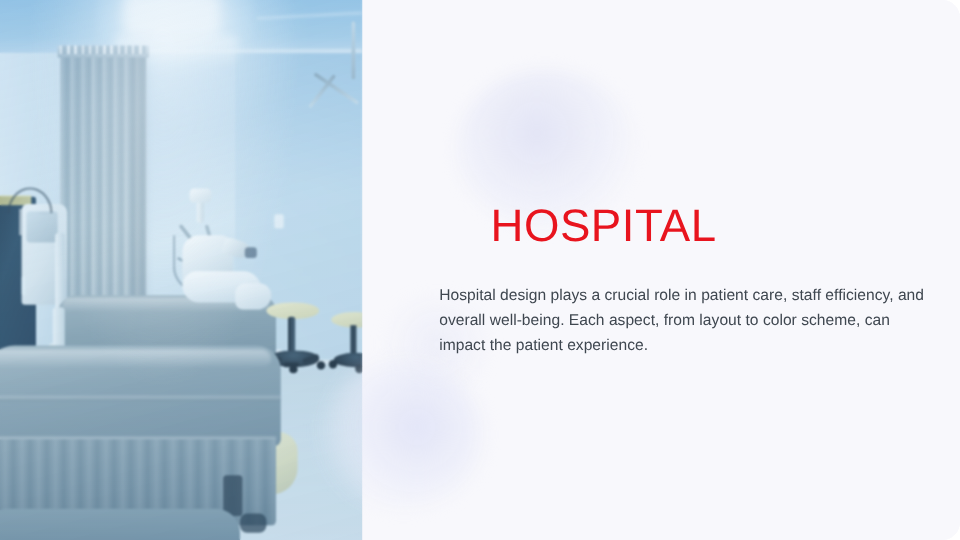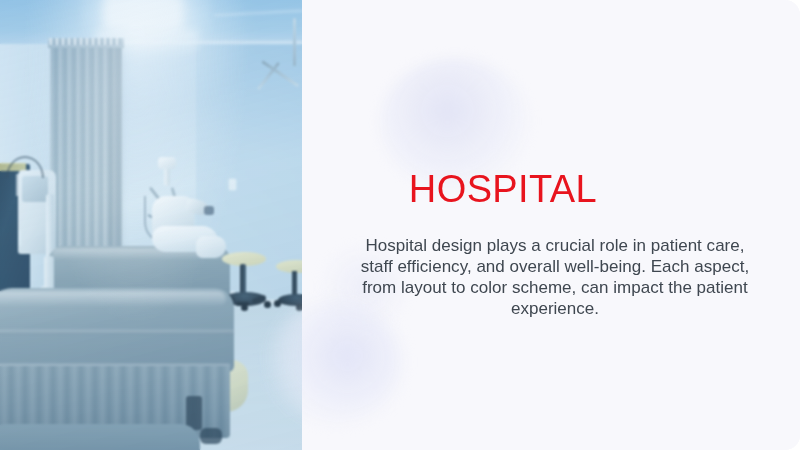--- a/index.html
+++ b/index.html
@@ -456,27 +456,26 @@
     font-weight: 400;
     letter-spacing: .4px;
     color: #e8141e;
     line-height: 1.1;
     white-space: nowrap;
     margin-top: 41px;
   }
 
   .body-text {
     position: absolute;
-    left: 47px; top: 235px;
+    left: 64px; top: 235px;
     width: 412px;
-    font-size: 17px;
+    font-size: 13px;
     line-height: 21px;
     color: #3f4750;
     letter-spacing: .02px;
-    text-align: center;
   }
 </style>
 </head>
 <body>
 
 <div id="slide">
 
   <div class="photo">
     <div class="wall-back"></div>
     <div class="wall-right-panel"></div>

